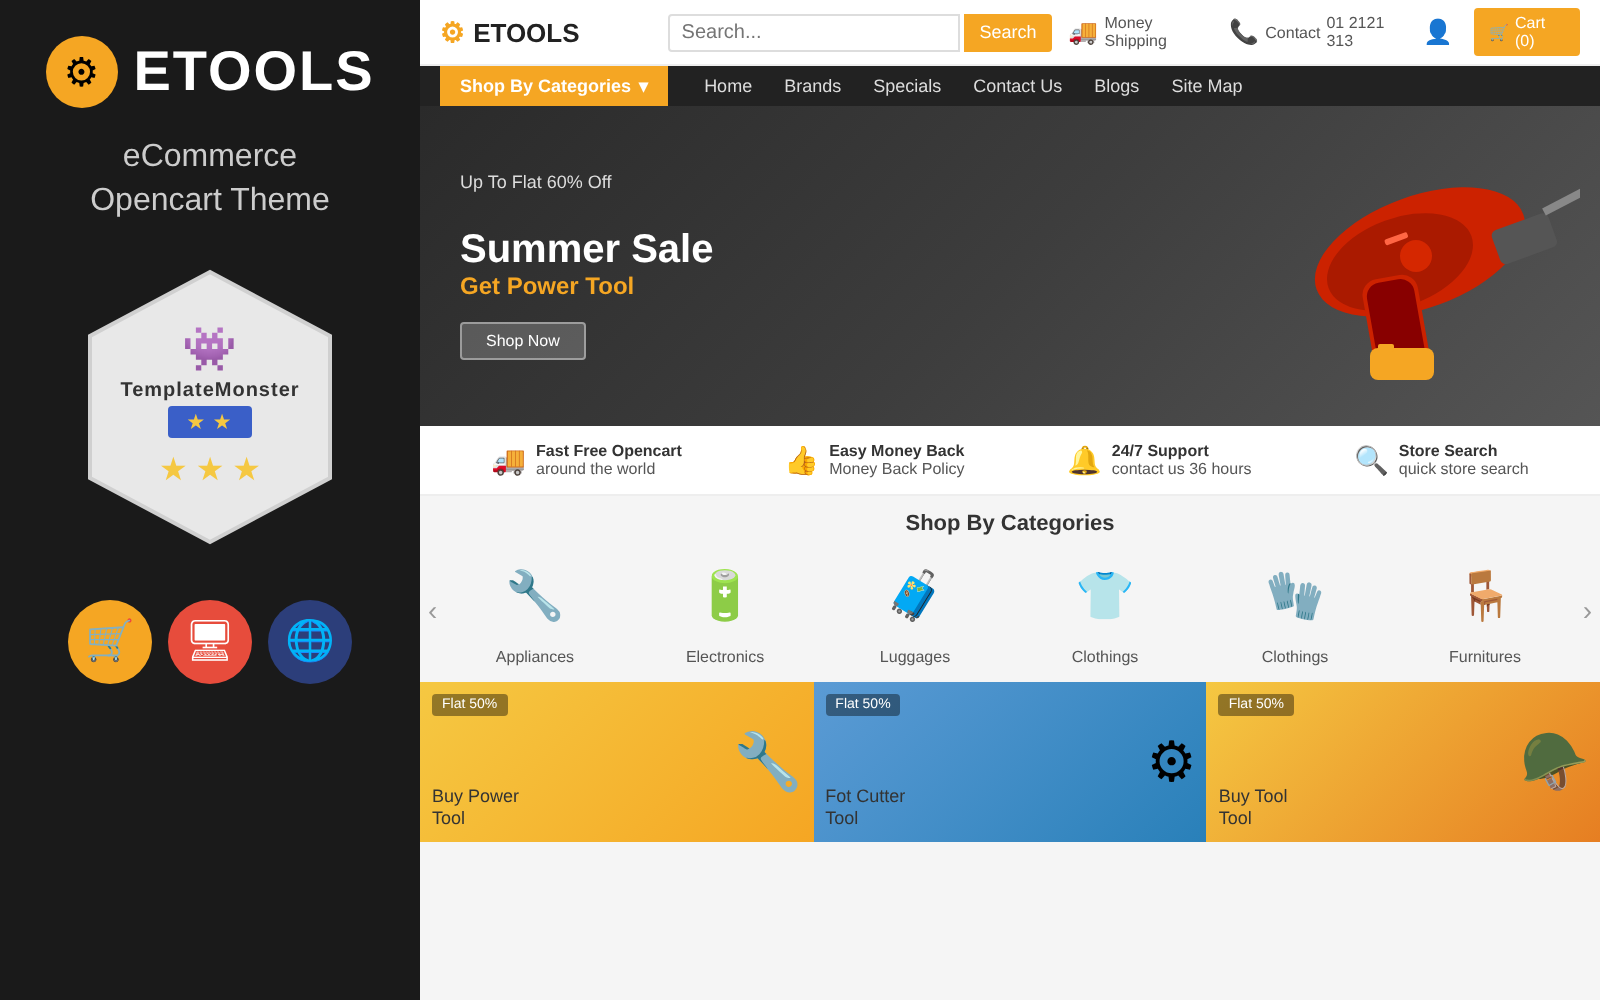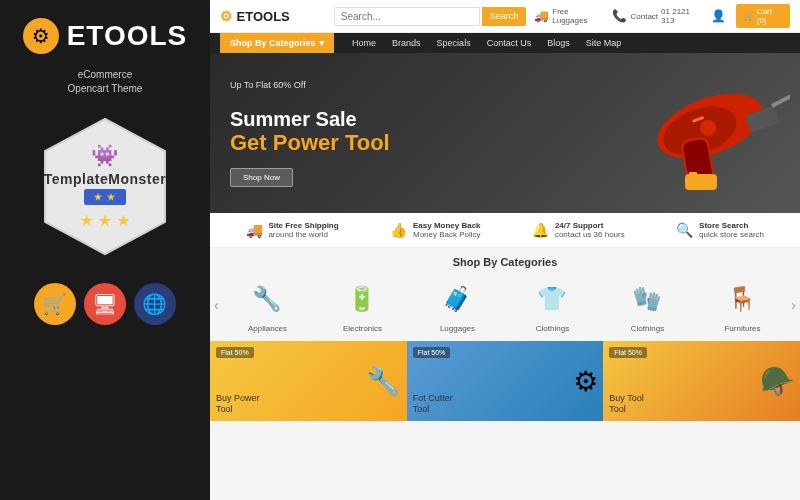--- a/index.html
+++ b/index.html
@@ -32,21 +32,21 @@
     }
     .brand-logo .brand-name {
       font-size: 28px;
       font-weight: 900;
       color: #fff;
       letter-spacing: 1px;
     }
 
     .brand-subtitle {
       color: #ccc;
-      font-size: 10px;
+      font-size: 16px;
       text-align: center;
       line-height: 1.4;
       margin-bottom: 18px;
     }
 
     
     .badge-container {
       display: flex;
       flex-direction: column;
       align-items: center;
@@ -71,21 +71,21 @@
       flex-direction: column;
       align-items: center;
       justify-content: center;
       gap: 2px;
     }
     .hex-monster-icon {
       font-size: 22px;
       color: #333;
     }
     .hex-brand-text {
-      font-size: 14px;
+      font-size: 10px;
       font-weight: bold;
       color: #333;
       letter-spacing: 0.5px;
     }
     .certified-banner {
       background: #3a5fc8;
       color: #fff;
       font-size: 9px;
       font-weight: bold;
       letter-spacing: 1px;
@@ -236,21 +236,21 @@
     }
     .hero-title {
       color: #fff;
       font-size: 20px;
       font-weight: 900;
       line-height: 1.1;
       margin-bottom: 0;
     }
     .hero-subtitle {
       color: #f5a623;
-      font-size: 22px;
+      font-size: 12px;
       font-weight: 900;
       margin-bottom: 10px;
     }
     .shop-now-btn {
       background: rgba(255,255,255,0.2);
       color: #fff;
       border: 1px solid rgba(255,255,255,0.4);
       padding: 4px 12px;
       font-size: 8px;
       border-radius: 2px;
@@ -418,21 +418,21 @@
       <span class="s-gear">⚙</span>
       <span>ETOOLS</span>
     </div>
     <div class="site-search">
       <input type="text" placeholder="Search..." style="">
       <button class="search-btn">Search</button>
     </div>
     <div class="header-info">
       <div class="header-info-item">
         <span class="hi-icon">🚚</span>
-        <span>Free Luggages</span>
+        <span>Money Shipping</span>
       </div>
       <div class="header-info-item">
         <span class="hi-icon">📞</span>
         <span>Contact</span>
         <span>01 2121 313</span>
       </div>
       <div class="user-icon-nav">👤</div>
       <div class="cart-btn">
         <span>🛒</span>
         <span>Cart (0)</span>
@@ -482,21 +482,21 @@
         <circle cx="118" cy="72" r="8" fill="#ff3300" opacity="0.5"></circle>
         <rect x="102" y="64" width="12" height="3" rx="1" fill="#ff6644" transform="rotate(-20,102,64)"></rect>
       </svg>
     </div>
   </div>
 
   <div class="features-bar">
     <div class="feature-item">
       <span class="feature-icon">🚚</span>
       <div class="feature-text">
-        <strong>Site Free Shipping</strong>
+        <strong>Fast Free Opencart</strong>
         <span>around the world</span>
       </div>
     </div>
     <div class="feature-item">
       <span class="feature-icon">👍</span>
       <div class="feature-text">
         <strong>Easy Money Back</strong>
         <span>Money Back Policy</span>
       </div>
     </div>

